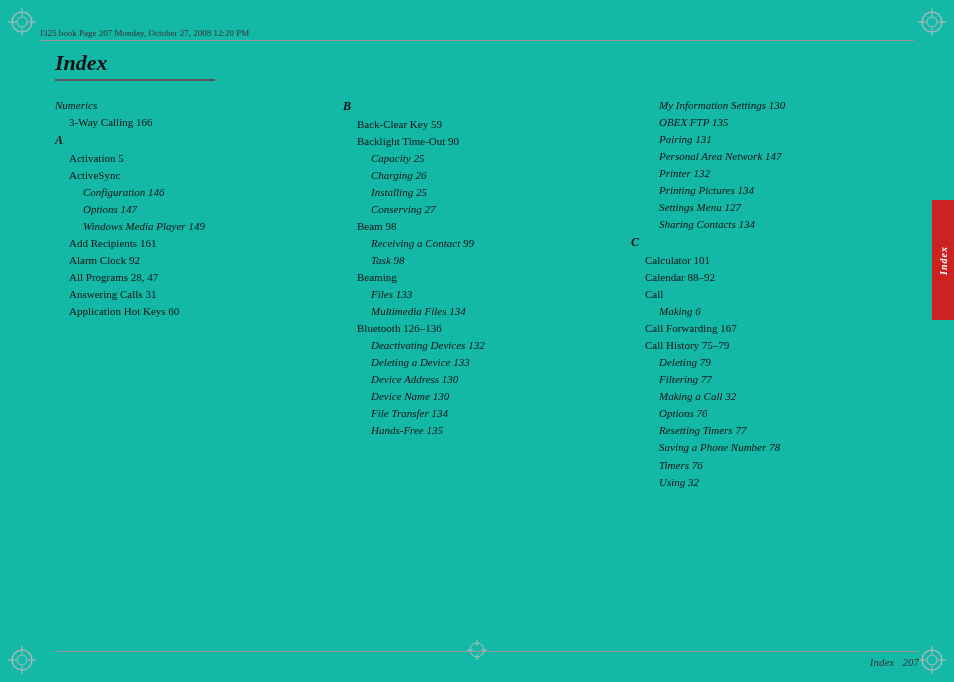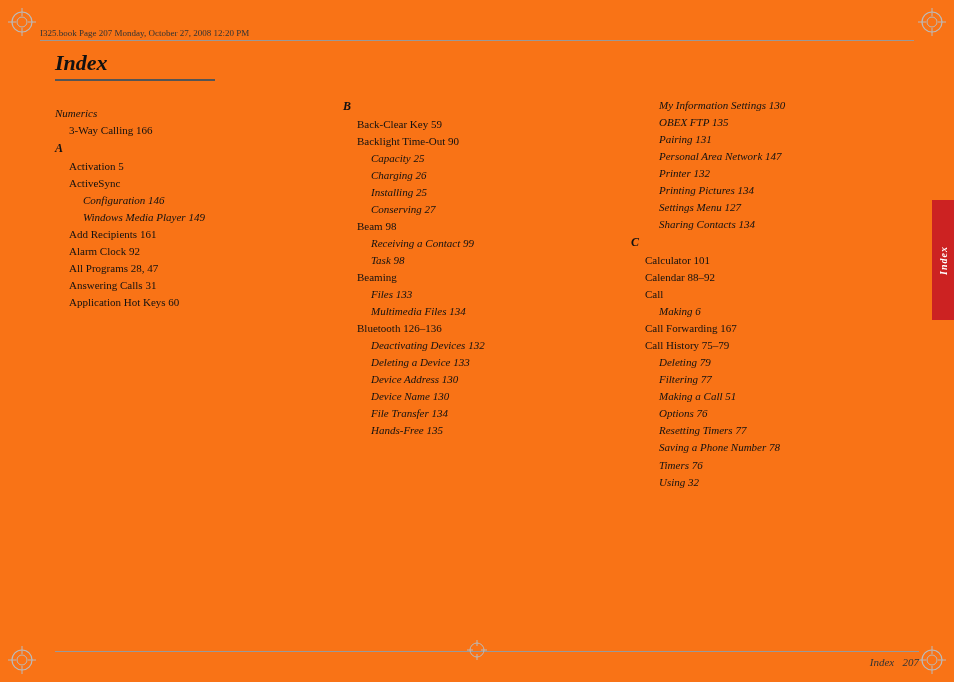--- a/index.html
+++ b/index.html
@@ -9,21 +9,21 @@
       height: 682px;
       background: #ffffff;
       font-family: 'Times New Roman', Times, serif;
       overflow: hidden;
       position: relative;
     }
 
     .page {
       width: 954px;
       height: 682px;
-      background: #f97316;
+      background: #14b8a6;
       position: relative;
     }
 
     
     .corner-mark {
       position: absolute;
       width: 28px;
       height: 28px;
     }
     .corner-mark svg { width: 100%; height: 100%; }
@@ -112,21 +112,20 @@
       font-weight: bold;
       font-style: italic;
       margin-top: 4px;
       margin-bottom: 1px;
     }
 
     .entry {
       font-style: italic;
       padding-left: 0;
       display: block;
-      margin-top: 8px;
     }
 
     .entry-indent1 {
       padding-left: 14px;
       display: block;
     }
 
     .entry-indent2 {
       font-style: italic;
       padding-left: 28px;
@@ -209,20 +208,21 @@
 
     <div class="columns">
 
       <div class="col">
         <span class="entry" style="font-style:italic; font-weight:normal;">Numerics</span>
         <span class="entry-indent1">3-Way Calling 166</span>
         <span class="col-section-letter">A</span>
         <span class="entry-indent1">Activation 5</span>
         <span class="entry-indent1">ActiveSync</span>
         <span class="entry-indent2">Configuration 146</span>
+        <span class="entry-indent2">Options 147</span>
         <span class="entry-indent2">Windows Media Player 149</span>
         <span class="entry-indent1">Add Recipients 161</span>
         <span class="entry-indent1">Alarm Clock 92</span>
         <span class="entry-indent1">All Programs 28, 47</span>
         <span class="entry-indent1">Answering Calls 31</span>
         <span class="entry-indent1">Application Hot Keys 60</span>
       </div>
 
       <div class="col">
         <span class="col-section-letter">B</span>
@@ -258,21 +258,21 @@
         <span class="entry-indent2">Sharing Contacts 134</span>
         <span class="col-section-letter" style="margin-top:6px;">C</span>
         <span class="entry-indent1">Calculator 101</span>
         <span class="entry-indent1">Calendar 88–92</span>
         <span class="entry-indent1">Call</span>
         <span class="entry-indent2">Making 6</span>
         <span class="entry-indent1">Call Forwarding 167</span>
         <span class="entry-indent1">Call History 75–79</span>
         <span class="entry-indent2">Deleting 79</span>
         <span class="entry-indent2">Filtering 77</span>
-        <span class="entry-indent2">Making a Call 51</span>
+        <span class="entry-indent2">Making a Call 32</span>
         <span class="entry-indent2">Options 76</span>
         <span class="entry-indent2">Resetting Timers 77</span>
         <span class="entry-indent2">Saving a Phone Number 78</span>
         <span class="entry-indent2">Timers 76</span>
         <span class="entry-indent2">Using 32</span>
       </div>
 
     </div>
   </div>
 

